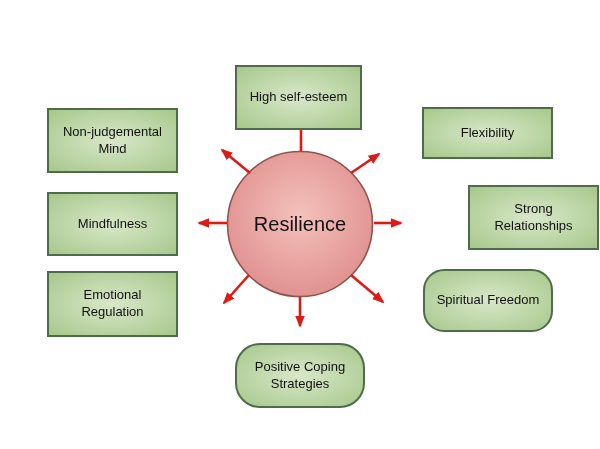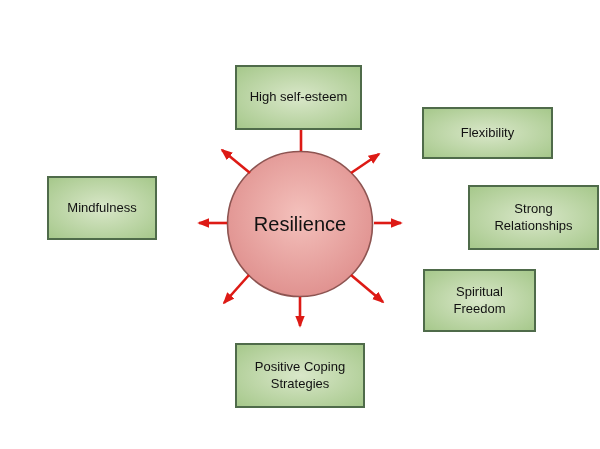--- a/index.html
+++ b/index.html
@@ -61,26 +61,26 @@
     stroke: var(--circle_border, #8d5451);
     stroke-width: 1.6;
   }
   .stop-center { stop-color: var(--circle_fill_center, #f4c1bc); }
   .stop-edge   { stop-color: var(--circle_fill_edge, #de8d8b); }
   #connector-dot { fill: #222222; }
 
   
   #box-high-self-esteem     { left: 235px; top: 29px;  width: 127px; height: 65px; margin-top: 36px; }
   #box-non-judgemental-mind { left: 47px;  top: 108px; width: 131px; height: 65px; }
-  #box-mindfulness          { left: 47px;  top: 176px; width: 110px; height: 64px; }
+  #box-mindfulness          { left: 47px;  top: 192px; width: 131px; height: 64px; }
   #box-emotional-regulation { left: 47px;  top: 271px; width: 131px; height: 66px; }
   #box-flexibility          { left: 422px; top: 107px; width: 131px; height: 52px; }
   #box-strong-relationships { left: 423px; top: 185px; width: 131px; height: 65px; margin-left: 45px; }
-  #box-spiritual-freedom    { left: 423px; top: 269px; width: 113px; height: 63px; }
-  #box-positive-coping      { left: 235px; top: 343px; width: 130px; height: 65px; }
+  #box-spiritual-freedom    { left: 423px; top: 269px; width: 130px; height: 63px; border-radius: 21px; }
+  #box-positive-coping      { left: 235px; top: 343px; width: 130px; height: 65px; border-radius: 25px; }
 </style>
 </head>
 <body>
 
 <div id="canvas">
 
   <svg id="diagram-svg" width="600" height="449" viewBox="0 0 600 449">
     <defs>
       <radialGradient id="circleGrad" cx="50%" cy="44%" r="62%">
         <stop class="stop-center" offset="0%"></stop>
@@ -104,25 +104,31 @@
 
     <rect id="connector-dot" x="300" y="94" width="4" height="4"></rect>
   </svg>
 
   <div id="center-label">Resilience</div>
 
   <div class="node-box" id="box-high-self-esteem">
     <span>High self-esteem</span>
   </div>
 
+  <div class="node-box" id="box-non-judgemental-mind">
+    <span>Non-judgemental Mind</span>
+  </div>
 
   <div class="node-box" id="box-mindfulness">
     <span>Mindfulness</span>
   </div>
 
+  <div class="node-box" id="box-emotional-regulation">
+    <span>Emotional Regulation</span>
+  </div>
 
   <div class="node-box" id="box-flexibility">
     <span>Flexibility</span>
   </div>
 
   <div class="node-box" id="box-strong-relationships">
     <span>Strong Relationships</span>
   </div>
 
   <div class="node-box" id="box-spiritual-freedom">

